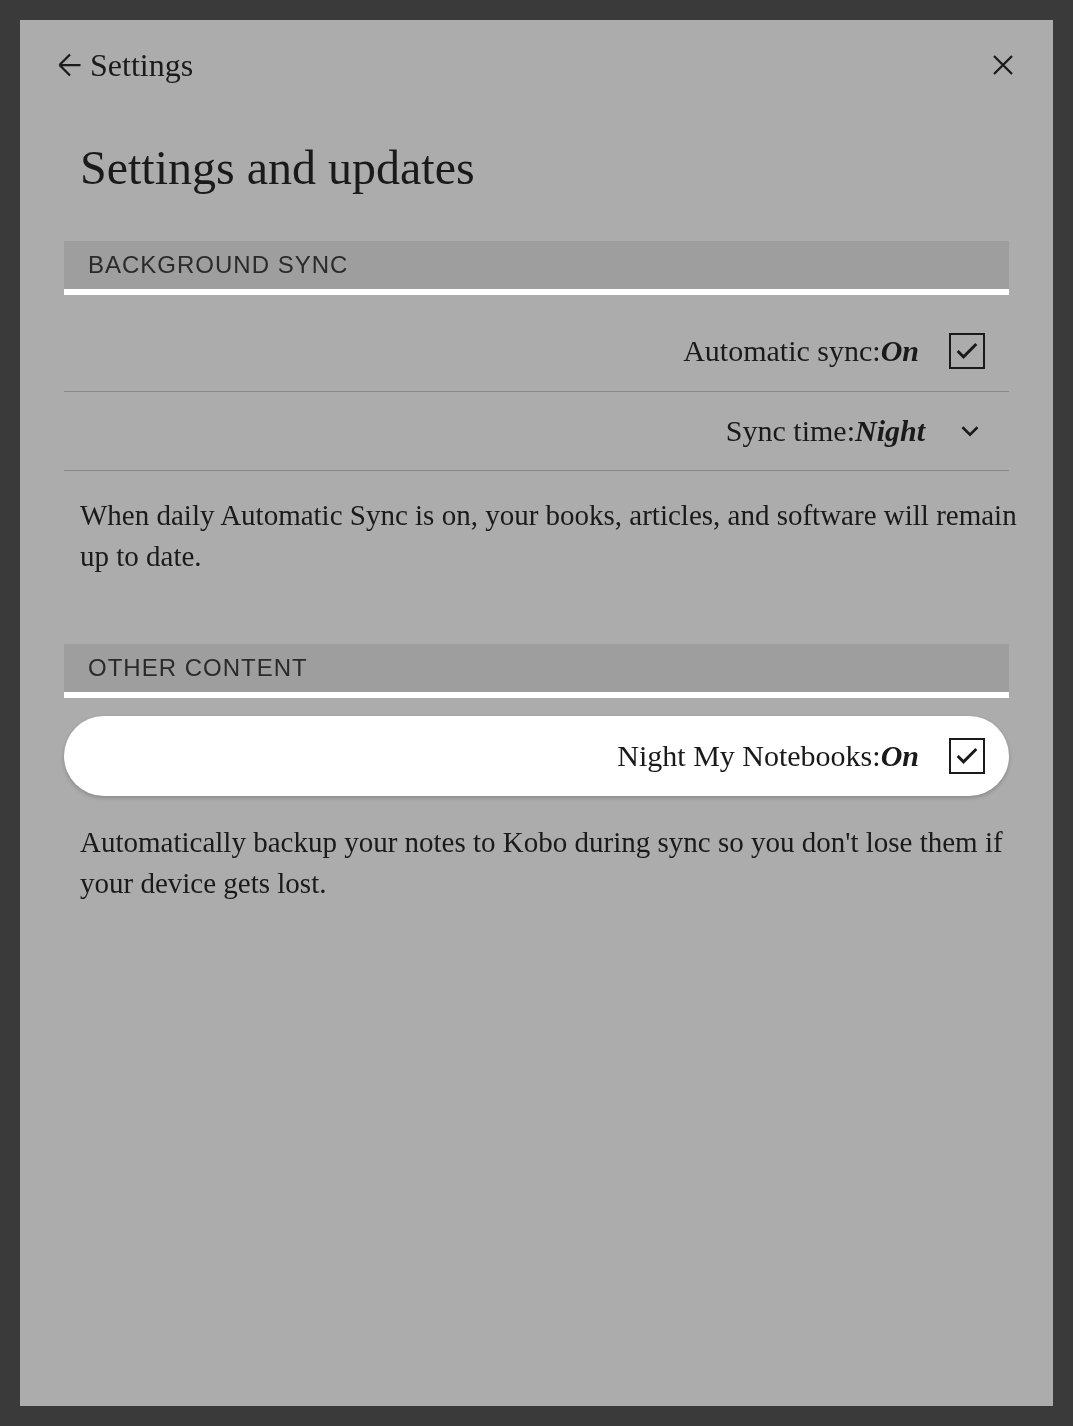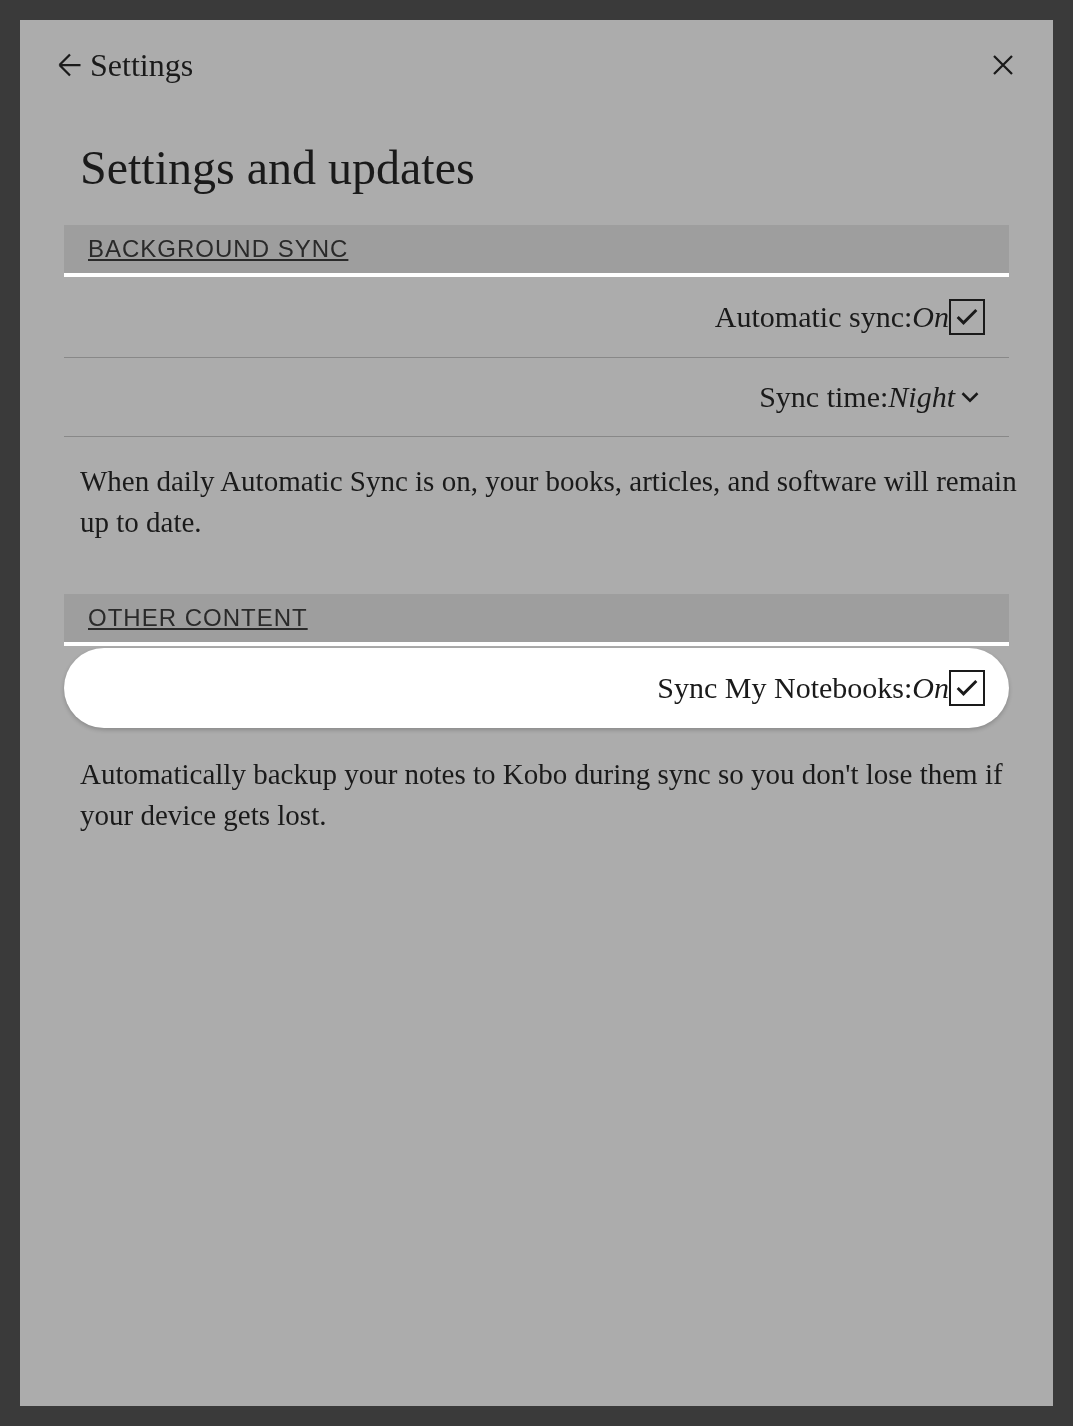--- a/index.html
+++ b/index.html
@@ -64,28 +64,27 @@
       font-size: 48px;
       font-weight: normal;
       color: #1a1a1a;
       padding: 30px 60px 30px 60px;
       font-family: Georgia, serif;
     }
     
     .section-header {
       background: #9e9e9e;
       padding: 10px 24px;
-      margin: 0 44px;
+      margin: 16px 44px;
       font-size: 24px;
       letter-spacing: 1px;
       color: #2a2a2a;
       font-family: -apple-system, Arial, sans-serif;
       font-weight: 400;
-      border-bottom: 4px solid #ffffff;
-      text-decoration: underline;
+      border-bottom: 6px solid #ffffff;
     }
     
     .setting-row {
       display: flex;
       align-items: center;
       justify-content: flex-end;
       padding: 22px 24px;
       margin: 0 44px;
       border-bottom: 1px solid #888;
     }
@@ -99,21 +98,22 @@
     
     .setting-label {
       font-size: 30px;
       color: #1a1a1a;
       font-family: Georgia, serif;
     }
     
     .setting-value-group {
       display: flex;
       align-items: center;
-      gap: 0;
+      gap: 30px;
+      font-weight: bold;
     }
     
     .setting-value {
       font-size: 30px;
       font-style: italic;
       color: #1a1a1a;
       font-family: Georgia, serif;
     }
     
     .checkbox {
@@ -208,21 +208,21 @@
     </div>
 
     <p class="description">When daily Automatic Sync is on, your books, articles, and software will remain up to date.</p>
 
     <div class="section-spacer"></div>
 
     <div class="section-header">OTHER CONTENT</div>
 
     <div class="highlighted-wrapper">
       <div class="setting-row highlighted">
-        <span class="setting-label">Sync My Notebooks:</span>
+        <span class="setting-label">Night My Notebooks:</span>
         <div class="setting-value-group">
           <span class="setting-value">On</span>
           <div class="checkbox">
             <svg viewBox="0 0 24 24" fill="none" stroke="#1a1a1a" stroke-width="2.5">
               <path d="M4 12L9 17L20 6"></path>
             </svg>
           </div>
         </div>
       </div>
     </div>

